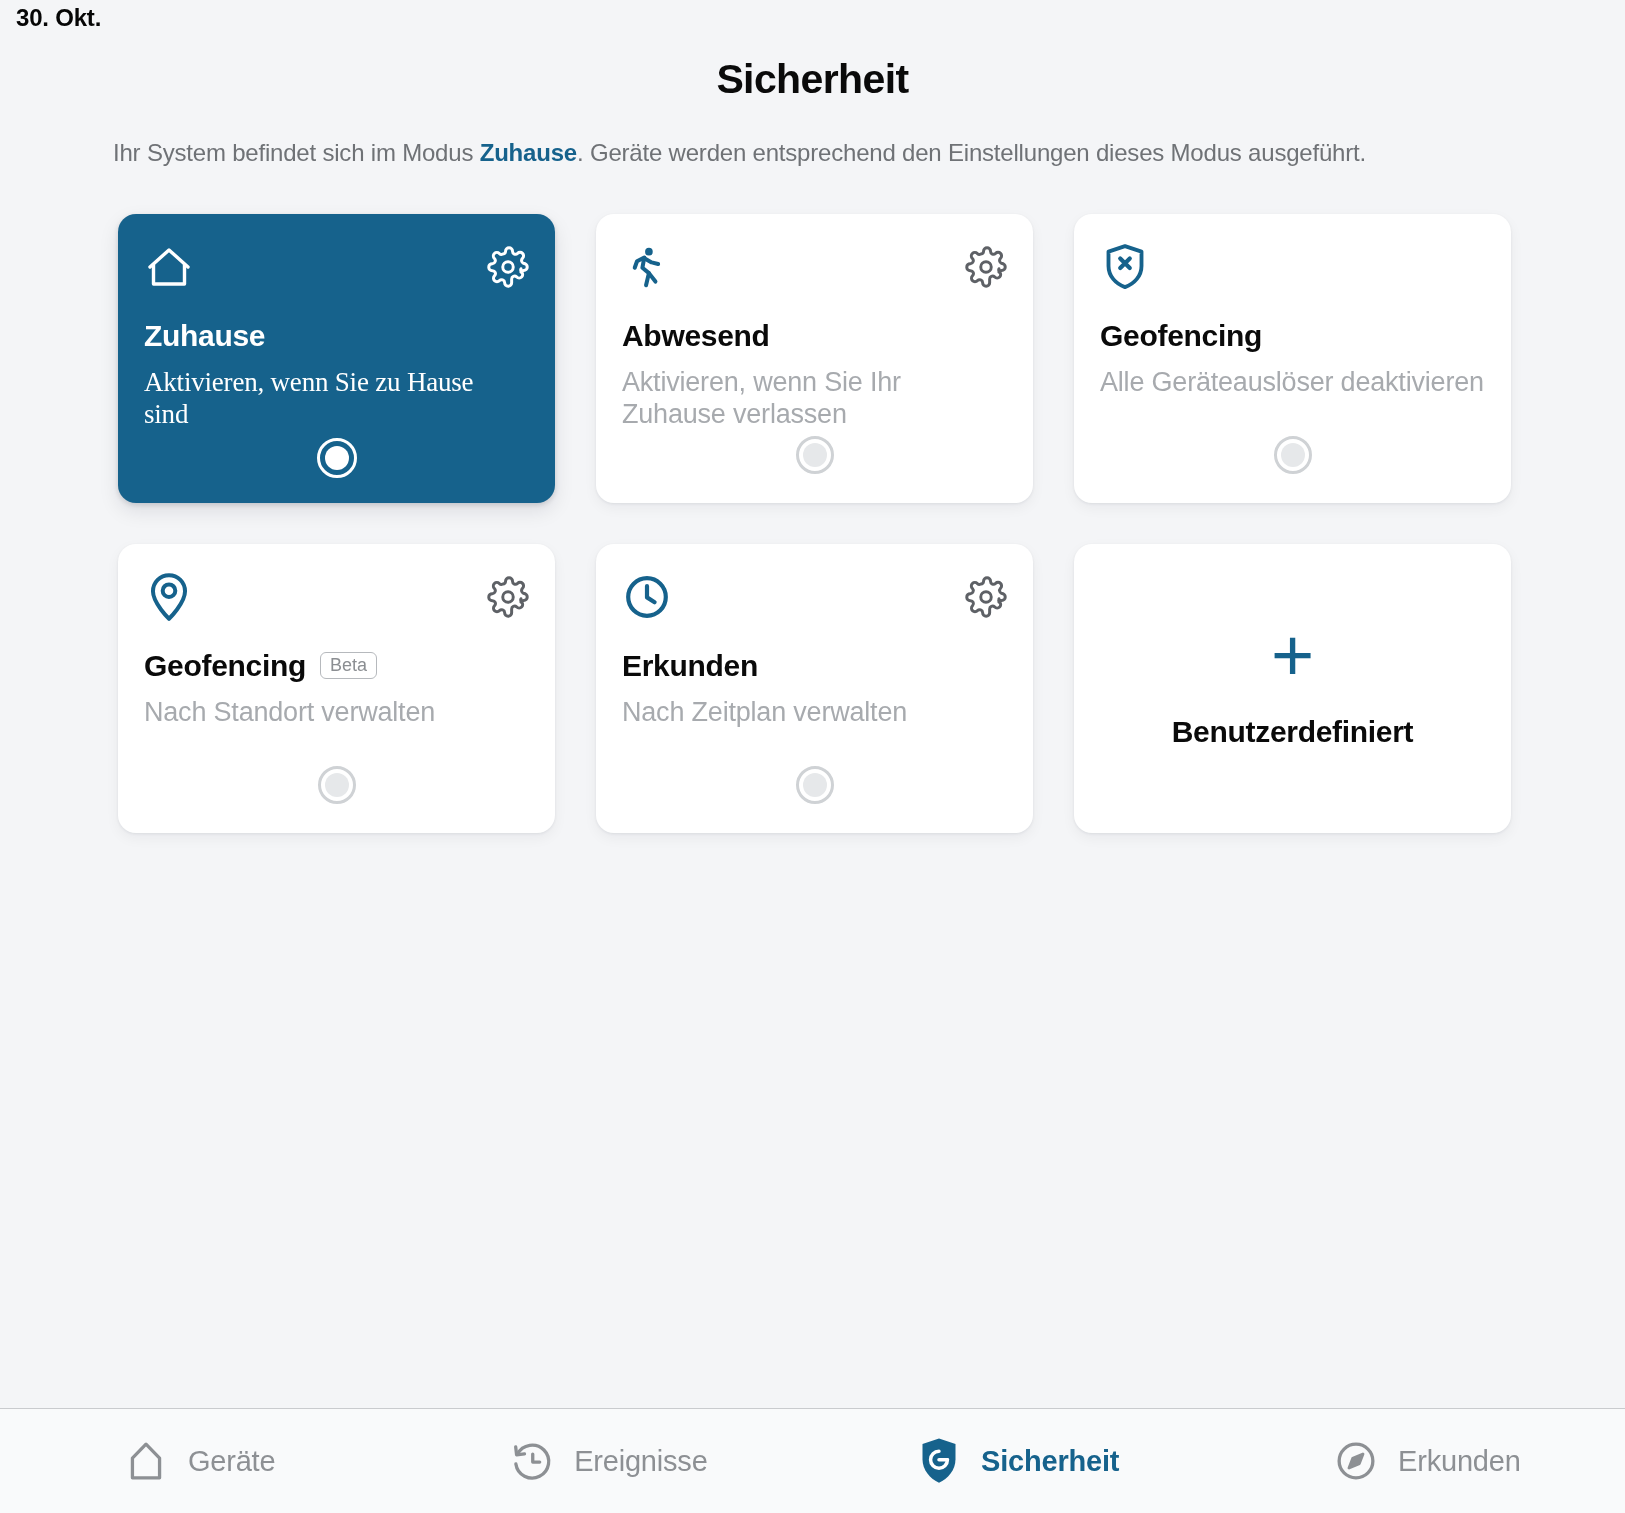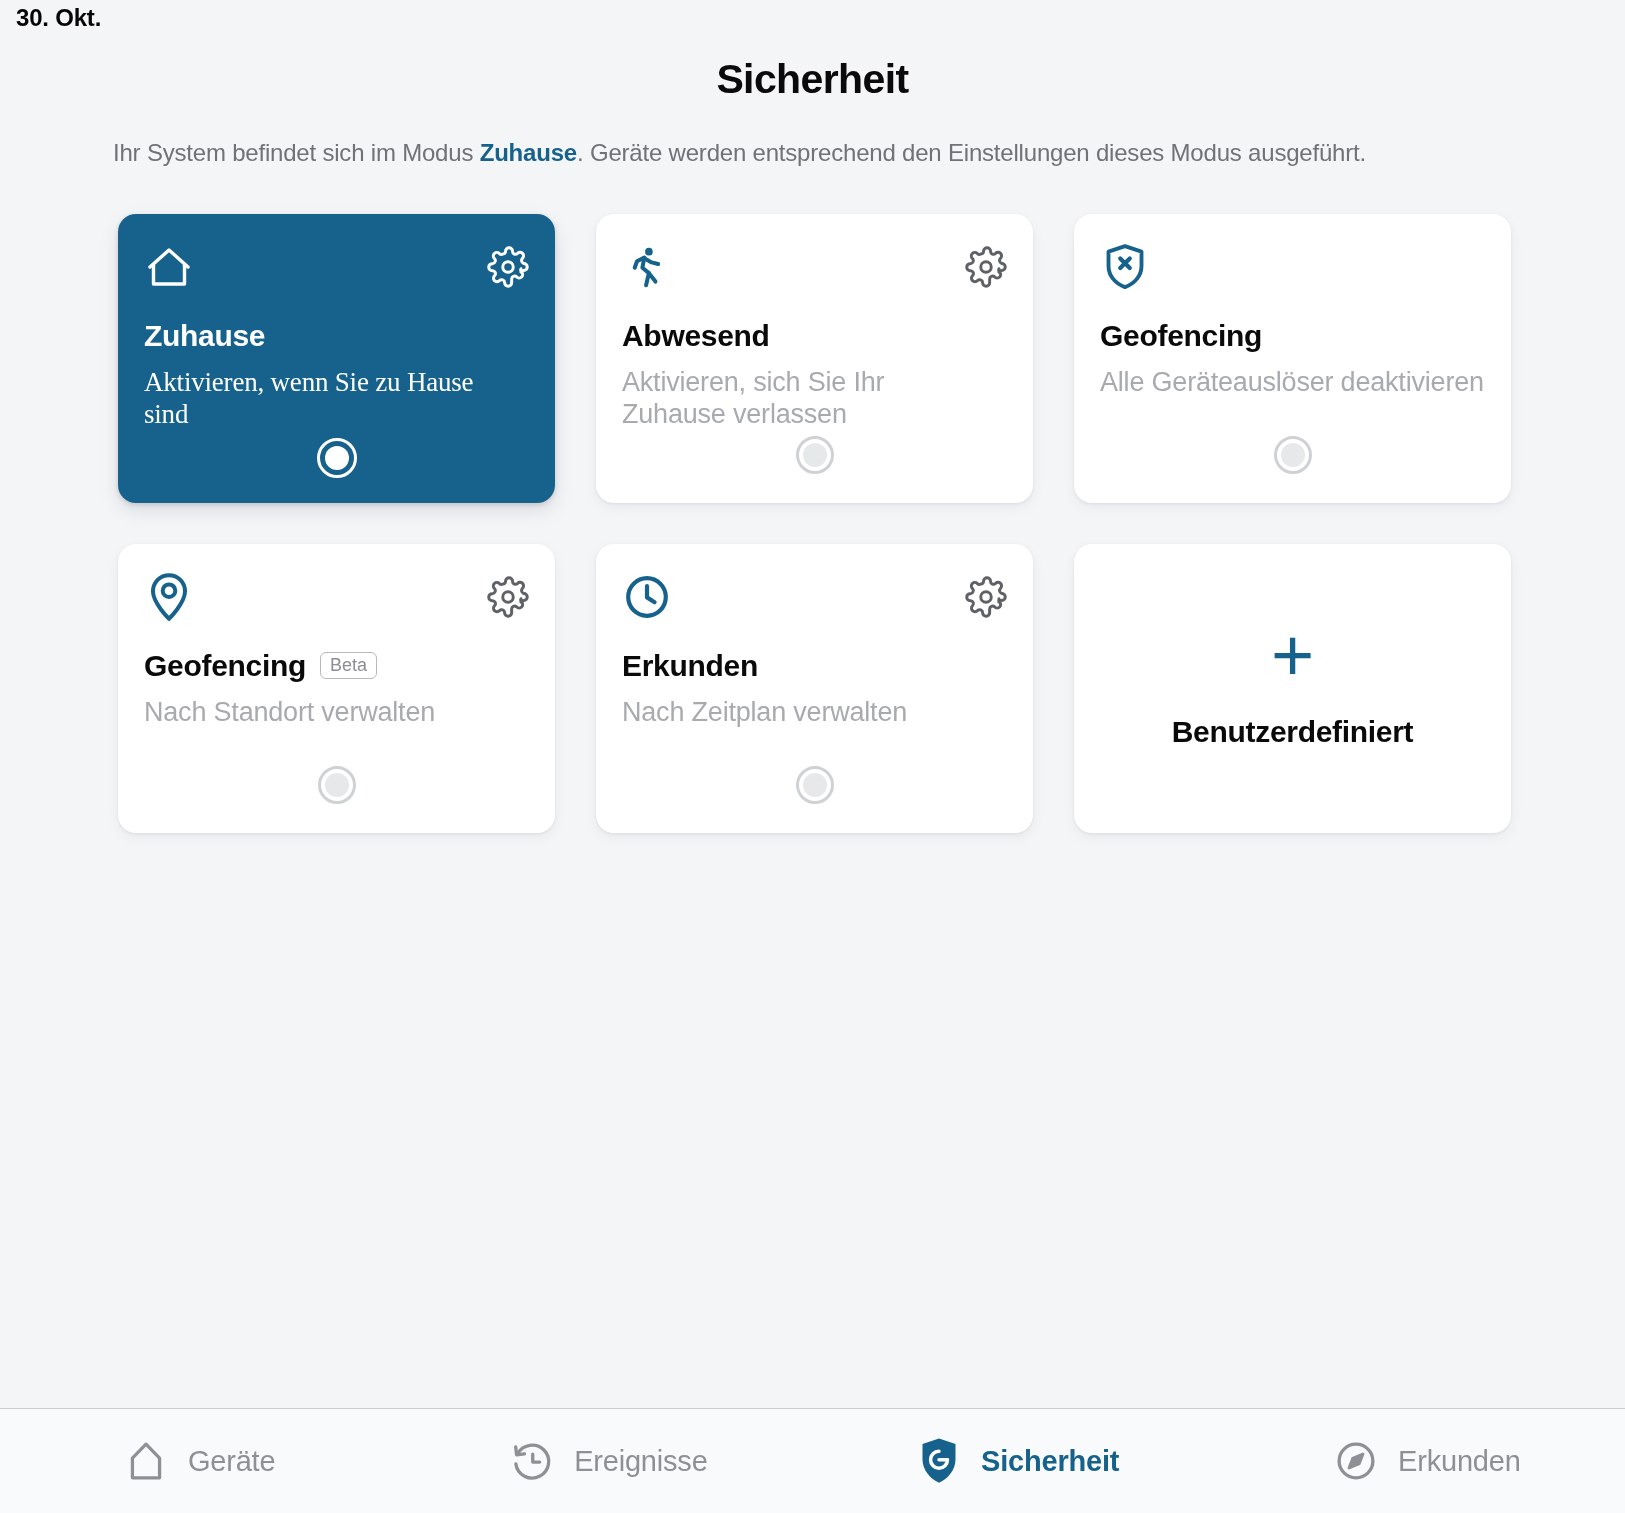--- a/index.html
+++ b/index.html
@@ -259,21 +259,21 @@
         </div>
         <div class="gear">
           <svg width="42" height="42" viewBox="0 0 24 24" fill="none">
             <path d="M19.4 13a1.65 1.65 0 0 0 .33 1.82l.06.06a2 2 0 1 1-2.83 2.83l-.06-.06a1.65 1.65 0 0 0-1.82-.33 1.65 1.65 0 0 0-1 1.51V21a2 2 0 1 1-4 0v-.09A1.65 1.65 0 0 0 9 19.4a1.65 1.65 0 0 0-1.82.33l-.06.06a2 2 0 1 1-2.83-2.83l.06-.06a1.65 1.65 0 0 0 .33-1.82 1.65 1.65 0 0 0-1.51-1H3a2 2 0 1 1 0-4h.09A1.65 1.65 0 0 0 4.6 9a1.65 1.65 0 0 0-.33-1.82l-.06-.06a2 2 0 1 1 2.83-2.83l.06.06A1.65 1.65 0 0 0 9 4.6h.09A1.65 1.65 0 0 0 10.6 3.09V3a2 2 0 1 1 4 0v.09a1.65 1.65 0 0 0 1 1.51 1.65 1.65 0 0 0 1.82-.33l.06-.06a2 2 0 1 1 2.83 2.83l-.06.06a1.65 1.65 0 0 0-.33 1.82V9a1.65 1.65 0 0 0 1.51 1H21a2 2 0 1 1 0 4h-.09a1.65 1.65 0 0 0-1.51 1z" stroke="#5e6166" stroke-width="1.7" stroke-linecap="round" stroke-linejoin="round"></path>
             <circle cx="12" cy="12" r="3" stroke="#5e6166" stroke-width="1.7"></circle>
           </svg>
         </div>
         <div class="card-title">
           <span>Abwesend</span>
         </div>
-        <div class="card-desc">Aktivieren, sich Sie Ihr Zuhause verlassen</div>
+        <div class="card-desc">Aktivieren, wenn Sie Ihr Zuhause verlassen</div>
         <div class="radio">
           <div class="dot"></div>
         </div>
       </div>
 
       <div class="card">
         <div class="card-icon">
           <svg width="44" height="48" viewBox="0 0 24 26" fill="none">
             <path d="M12 1.6 L21 4.6 V12.4 C21 18 17 22.2 12 24 C7 22.2 3 18 3 12.4 V4.6 Z" stroke="#16628c" stroke-width="2.1" stroke-linejoin="round"></path>
             <path d="M9.4 8.4 L14.6 13.6 M14.6 8.4 L9.4 13.6" stroke="#16628c" stroke-width="2.3" stroke-linecap="round"></path>

